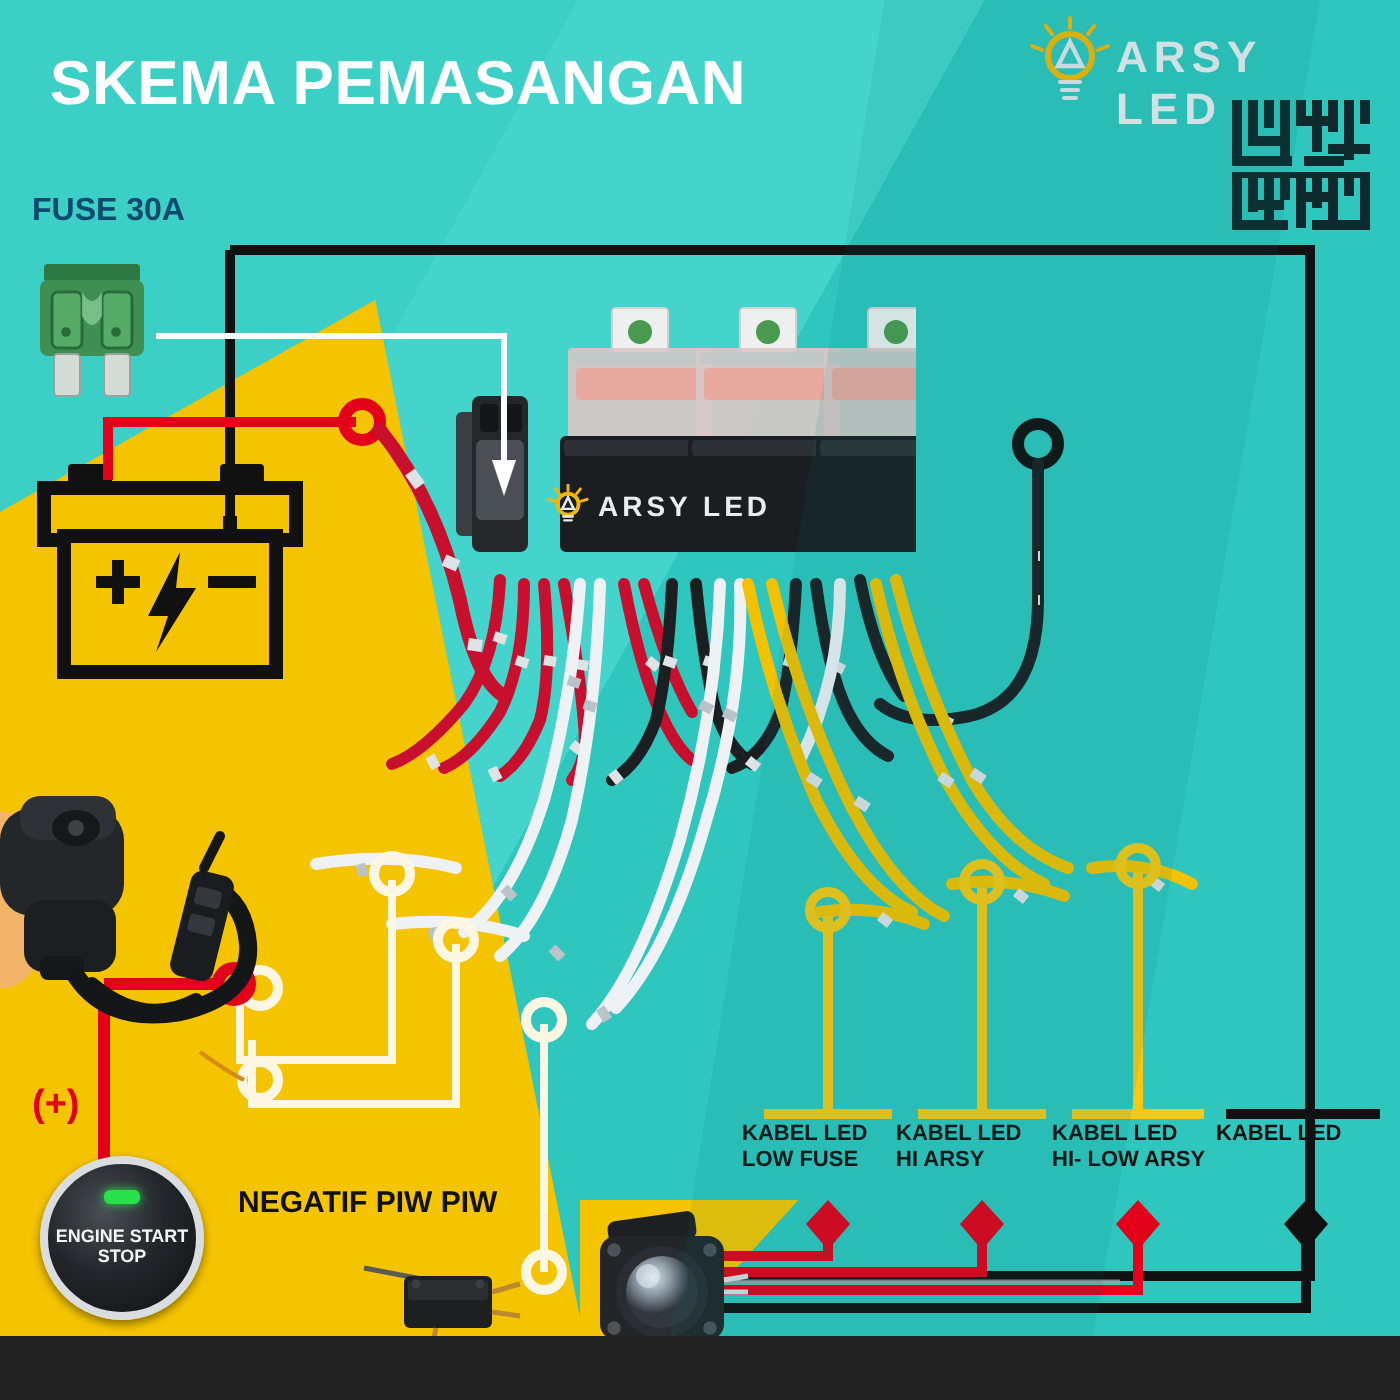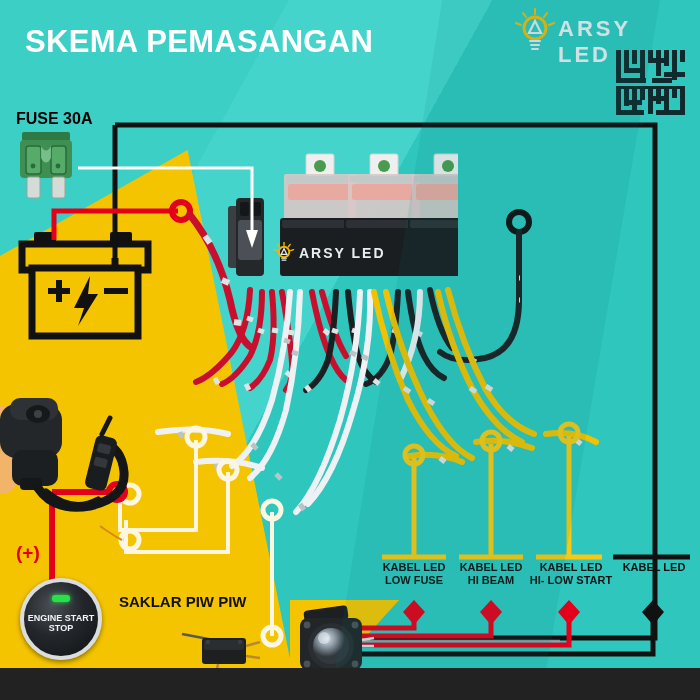--- a/index.html
+++ b/index.html
@@ -51,33 +51,33 @@
   .logo-text{
     position:absolute; left:46px; top:10px;
     font-size:22px; font-weight:bold; letter-spacing:3px;
     color:#e9eef0;
   }
   .logo-bulb{ position:absolute; left:0px; top:2px; }
   .kufic{ position:absolute; left:614px; top:48px; }
 
   
   .lab-fuse{
-    position:absolute; left:16px; top:110px;
-    font-size:16px; font-weight:bold; color:#000000;
+    position:absolute; left:16px; top:97px;
+    font-size:16px; font-weight:bold; color:#0c4a6e;
   }
   .lab-plus{
     position:absolute; left:16px; top:542px;
     font-size:19px; font-weight:bold; color:#e2001a;
   }
   .lab-saklar{
     position:absolute; left:119px; top:593px;
     font-size:15px; font-weight:bold; color:#111;
   }
   .kabel-label{
-    position:absolute; text-align:center;
+    position:absolute; text-align:left;
     font-size:11px; font-weight:bold; color:#111;
     line-height:12.5px; width:86px;
   }
   .kabel-label span{ display:block; }
 
   
   .engine-btn{
     position:absolute; left:20px; top:578px;
     width:82px; height:82px; border-radius:50%;
     background:radial-gradient(circle at 38% 32%, #4a4f55 0%, #23272b 45%, #101214 100%);
@@ -158,21 +158,21 @@
       <rect x="10" y="52" width="18" height="5"></rect>
         <rect x="38" y="48" width="17" height="5"></rect>
       <rect x="2" y="62" width="28" height="5"></rect>
         <rect x="42" y="62" width="29" height="5"></rect>
       <rect x="2" y="38" width="69" height="3"></rect>
     </g>
   </svg>
 
   <div class="lab-fuse">FUSE 30A</div>
   <div class="lab-plus">(+)</div>
-  <div class="lab-saklar">SAKLAR PIW PIW</div>
+  <div class="lab-saklar">NEGATIF PIW PIW</div>
 
   <svg style="position:absolute;left:14px;top:130px;" width="64" height="72" viewBox="0 0 64 72">
     <rect x="8" y="2" width="48" height="9" rx="2" fill="#2f7a44"></rect>
     <rect x="6" y="10" width="52" height="38" rx="4" fill="#3f8f52"></rect>
     <rect x="12" y="16" width="15" height="28" rx="3" fill="#55ab67" stroke="#2a6b3c" stroke-width="1.5"></rect>
     <rect x="37" y="16" width="15" height="28" rx="3" fill="#55ab67" stroke="#2a6b3c" stroke-width="1.5"></rect>
     <path d="M27 16 q5 9 10 0 v12 q-5 9 -10 0 z" fill="#8fd3a0" opacity=".7"></path>
     <circle cx="19" cy="36" r="2.4" fill="#2a6b3c"></circle>
     <circle cx="44" cy="36" r="2.4" fill="#2a6b3c"></circle>
     <rect x="13" y="47" width="13" height="21" rx="2" fill="#d5dbd6" stroke="#9aa39b" stroke-width="1"></rect>
@@ -474,25 +474,25 @@
       <span>STOP</span>
     </div>
   </div>
 
   <div class="kabel-label" style="left:371px;top:561px;">
     <span>KABEL LED</span>
     <span>LOW FUSE</span>
   </div>
   <div class="kabel-label" style="left:448px;top:561px;">
     <span>KABEL LED</span>
-    <span>HI BEAM</span>
+    <span>HI ARSY</span>
   </div>
   <div class="kabel-label" style="left:526px;top:561px;width:90px;">
     <span>KABEL LED</span>
-    <span>HI- LOW START</span>
+    <span>HI- LOW ARSY</span>
   </div>
   <div class="kabel-label" style="left:608px;top:561px;width:92px;">
     <span>KABEL LED</span>
   </div>
 
   <div class="bg-shadow-diag"></div>
 
 </div>
 
 </body></html>

